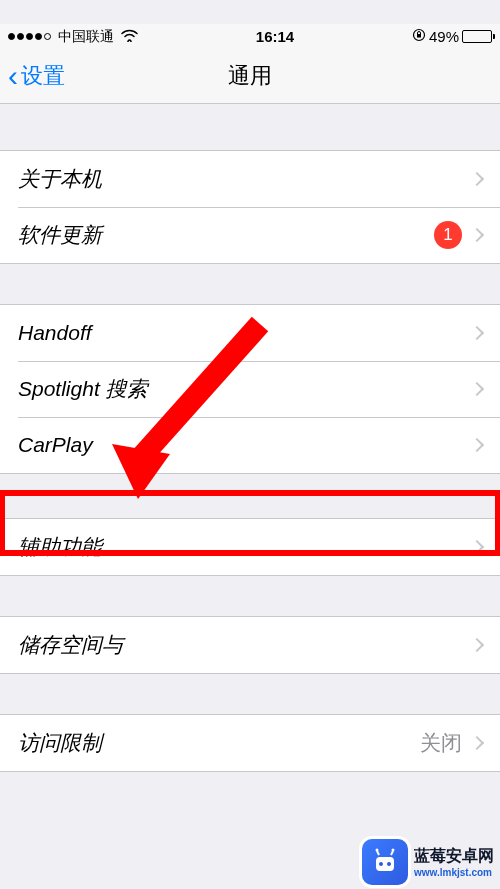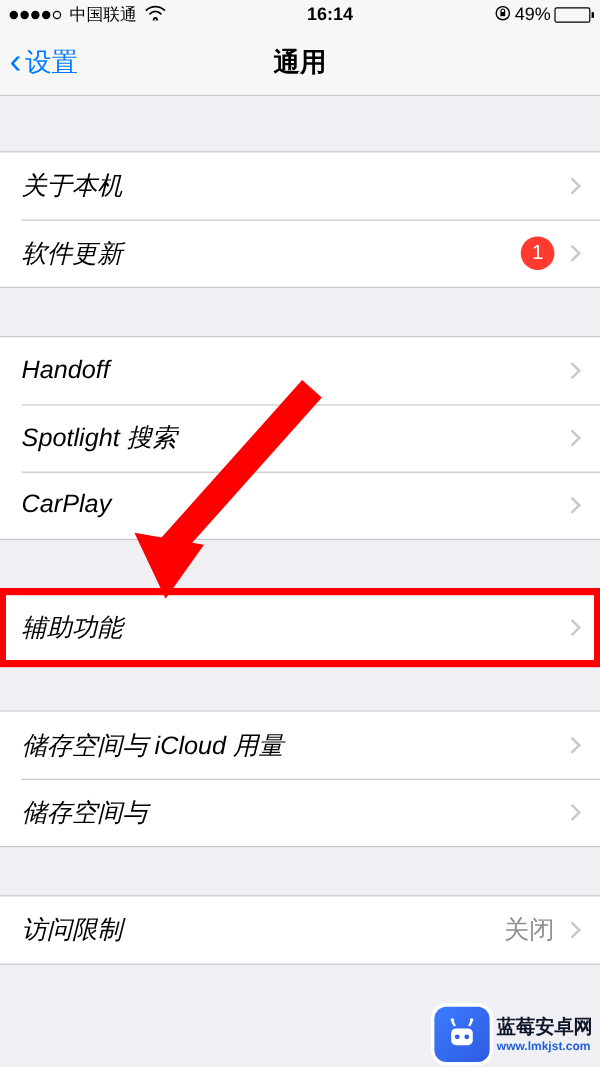--- a/index.html
+++ b/index.html
@@ -13,20 +13,21 @@
   overflow: hidden;
 }
 .status-bar {
   height: 25px;
   display: flex;
   align-items: center;
   justify-content: space-between;
   padding: 0 8px;
   font-size: 15px;
   background: #f7f7f8;
+  margin-top: 24px;
 }
 .status-left, .status-right { display: flex; align-items: center; gap: 3px; }
 .status-center { font-weight: 600; font-size: 15px; }
 .sig-dots { display: flex; gap: 2px; }
 .sig-dots span {
   width: 7px; height: 7px; border-radius: 50%; border: 1px solid #000;
 }
 .sig-dots span.filled { background: #000; }
 .carrier { font-size: 14px; margin: 0 4px; }
 .battery {
@@ -42,21 +43,21 @@
   height: 55px; background: #f7f7f8;
   border-bottom: 1px solid #c8c7cc;
   position: relative;
   display: flex; align-items: center; justify-content: center;
 }
 .nav-back {
   position: absolute; left: 8px; display: flex; align-items: center;
   color: #007aff; font-size: 22px;
 }
 .nav-back .chev { font-size: 30px; line-height: 1; margin-right: 3px; font-weight: 300; }
-.nav-title { font-size: 22px; font-weight: 700; }
+.nav-title { font-size: 22px; font-weight: 400; }
 .list-group { background: #fff; border-top: 1px solid #c8c7cc; border-bottom: 1px solid #c8c7cc; }
 .row {
   min-height: 56px; padding: 0 18px;
   display: flex; align-items: center; justify-content: space-between;
   position: relative; font-size: 21px;
 }
 .row + .row::before {
   content: ""; position: absolute; left: 18px; right: 0; top: 0;
   height: 1px; background: #c8c7cc;
 }
@@ -185,26 +186,20 @@
       <div class="row">
         <div class="row-left">辅助功能</div>
         <div class="row-right">
           <span class="chevron"></span>
         </div>
       </div>
     </div>
     <div style="height: 40px;"></div>
     <div class="list-group" id="group-3">
       <div class="row">
-        <div class="row-left">储存空间与 iCloud 用量</div>
-        <div class="row-right">
-          <span class="chevron"></span>
-        </div>
-      </div>
-      <div class="row">
         <div class="row-left">储存空间与</div>
         <div class="row-right">
           <span class="chevron"></span>
         </div>
       </div>
     </div>
     <div style="height: 40px;"></div>
     <div class="list-group" id="group-4">
       <div class="row">
         <div class="row-left">访问限制</div>

